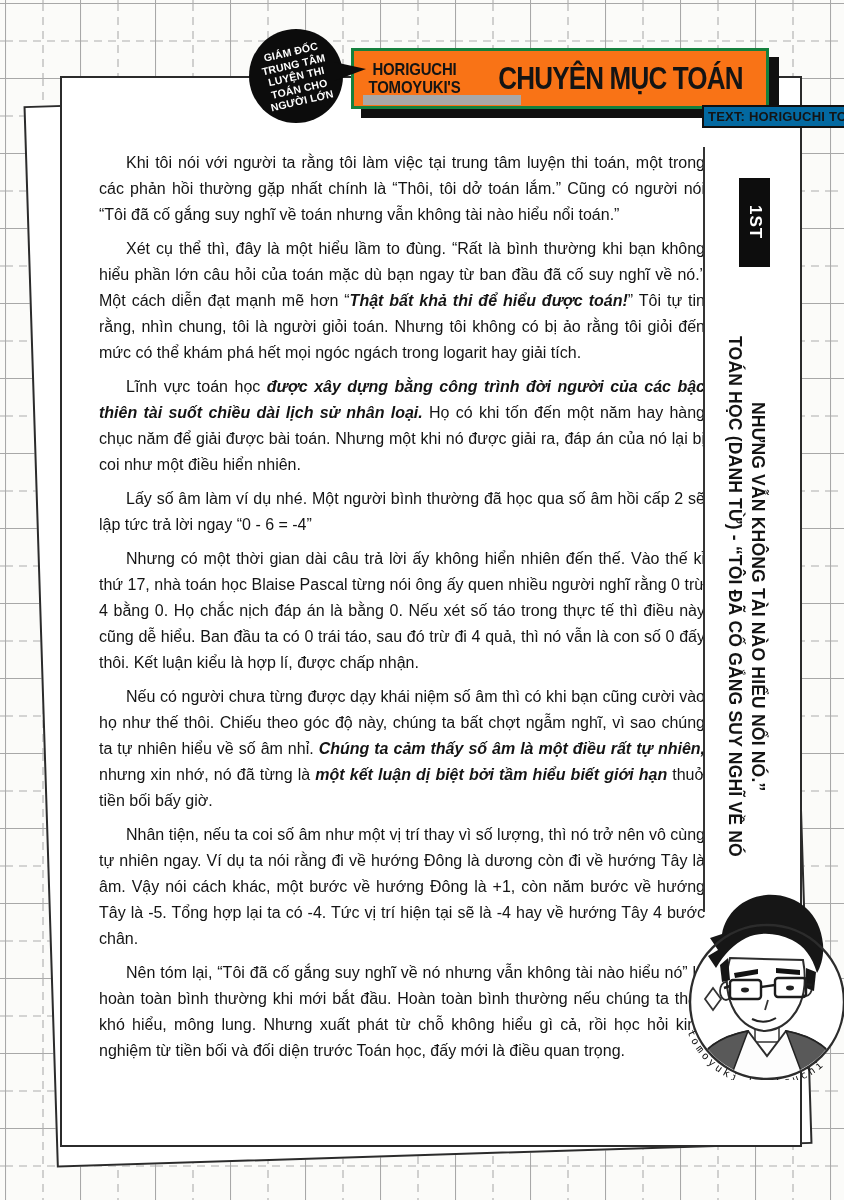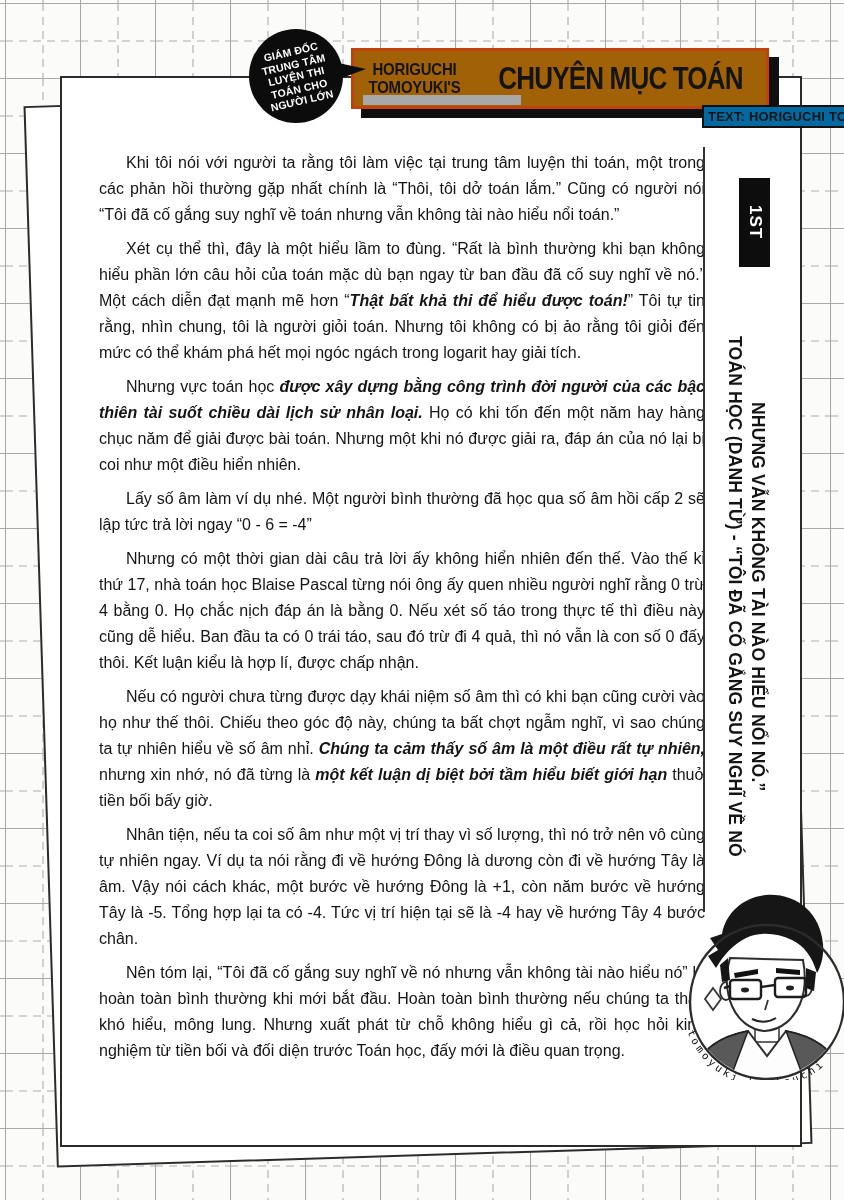--- a/index.html
+++ b/index.html
@@ -10,22 +10,22 @@
   .sheet-back{left:40px;top:94px;width:756px;height:1062px;transform:rotate(-1.8deg);z-index:1;}
   .sheet-main{left:60px;top:76px;width:742px;height:1071px;z-index:2;}
   
   .balloon{position:absolute;left:187px;top:-49px;width:94px;height:94px;border-radius:50%;
            background:#0c0c0c;z-index:6;display:flex;align-items:center;justify-content:center;}
   .balloon-inner{transform:rotate(-13deg);text-align:center;color:#fff;font-weight:bold;
                  font-size:10.5px;line-height:1.2;letter-spacing:.2px;white-space:nowrap;}
   .balloon-tail{position:absolute;left:272px;top:-16px;width:0;height:0;z-index:6;
                 border-top:7px solid transparent;border-bottom:12px solid transparent;
                 border-left:32px solid #0c0c0c;}
-  .header-box{position:absolute;left:289px;top:-30px;width:412px;height:55px;background:#a16207;
-              border:3px solid #c2410c;box-shadow:10px 9px 0 #101010;z-index:5;
+  .header-box{position:absolute;left:289px;top:-30px;width:412px;height:55px;background:#f97316;
+              border:3px solid #15803d;box-shadow:10px 9px 0 #101010;z-index:5;
               display:flex;align-items:center;box-sizing:content-box;}
   .author-cell{position:relative;width:172px;text-align:center;z-index:1;}
   .author-bar{position:absolute;left:9px;top:34px;width:158px;height:10px;background:#a8a8a8;z-index:0;}
   .author-lines{position:relative;z-index:1;font-weight:bold;font-size:17px;line-height:1.05;
                 transform:scaleX(.88);letter-spacing:-.2px;}
   .title-cell{flex:1;}
   .big-title{display:inline-block;font-weight:bold;font-size:31px;letter-spacing:-1px;
              transform:scaleX(.84);white-space:nowrap;}
   .credit{position:absolute;left:640px;top:27px;background:#0369a1;border:2px solid #101010;
           font-size:13px;font-weight:bold;letter-spacing:.2px;padding:2px 4px;z-index:7;white-space:nowrap;}
@@ -87,21 +87,21 @@
       </div>
       <div class="title-cell">
         <span class="big-title">CHUYÊN MỤC TOÁN</span>
       </div>
     </div>
     <div class="credit">TEXT: HORIGUCHI TOMOYUKI</div>
 
     <div class="article">
         <p><span>Khi tôi nói với người ta rằng tôi làm việc tại trung tâm luyện thi toán, một trong các phản hồi thường gặp nhất chính là “Thôi, tôi dở toán lắm.” Cũng có người nói “Tôi đã cố gắng suy nghĩ về toán nhưng vẫn không tài nào hiểu nổi toán.”</span></p>
         <p><span>Xét cụ thể thì, đây là một hiểu lầm to đùng. “Rất là bình thường khi bạn không hiểu phần lớn câu hỏi của toán mặc dù bạn ngay từ ban đầu đã cố suy nghĩ về nó.” Một cách diễn đạt mạnh mẽ hơn “</span><span class="em">Thật bất khả thi để hiểu được toán!</span><span>” Tôi tự tin rằng, nhìn chung, tôi là người giỏi toán. Nhưng tôi không có bị ảo rằng tôi giỏi đến mức có thể khám phá hết mọi ngóc ngách trong logarit hay giải tích.</span></p>
-        <p><span>Nhưng vực toán học </span><span class="em">được xây dựng bằng công trình đời người của các bậc thiên tài suốt chiều dài lịch sử nhân loại.</span><span> Họ có khi tốn đến một năm hay hàng chục năm để giải được bài toán. Nhưng một khi nó được giải ra, đáp án của nó lại bị coi như một điều hiển nhiên.</span></p>
+        <p><span>Lĩnh vực toán học </span><span class="em">được xây dựng bằng công trình đời người của các bậc thiên tài suốt chiều dài lịch sử nhân loại.</span><span> Họ có khi tốn đến một năm hay hàng chục năm để giải được bài toán. Nhưng một khi nó được giải ra, đáp án của nó lại bị coi như một điều hiển nhiên.</span></p>
         <p><span>Lấy số âm làm ví dụ nhé. Một người bình thường đã học qua số âm hồi cấp 2 sẽ lập tức trả lời ngay “0 - 6 = -4”</span></p>
         <p><span>Nhưng có một thời gian dài câu trả lời ấy không hiển nhiên đến thế. Vào thế kỉ thứ 17, nhà toán học Blaise Pascal từng nói ông ấy quen nhiều người nghĩ rằng 0 trừ 4 bằng 0. Họ chắc nịch đáp án là bằng 0. Nếu xét số táo trong thực tế thì điều này cũng dễ hiểu. Ban đầu ta có 0 trái táo, sau đó trừ đi 4 quả, thì nó vẫn là con số 0 đấy thôi. Kết luận kiểu là hợp lí, được chấp nhận.</span></p>
         <p><span>Nếu có người chưa từng được dạy khái niệm số âm thì có khi bạn cũng cười vào họ như thế thôi. Chiếu theo góc độ này, chúng ta bất chợt ngẫm nghĩ, vì sao chúng ta tự nhiên hiểu về số âm nhỉ. </span><span class="em">Chúng ta cảm thấy số âm là một điều rất tự nhiên,</span><span> nhưng xin nhớ, nó đã từng là </span><span class="em">một kết luận dị biệt bởi tầm hiểu biết giới hạn</span><span> thuở tiền bối bấy giờ.</span></p>
         <p><span>Nhân tiện, nếu ta coi số âm như một vị trí thay vì số lượng, thì nó trở nên vô cùng tự nhiên ngay. Ví dụ ta nói rằng đi về hướng Đông là dương còn đi về hướng Tây là âm. Vậy nói cách khác, một bước về hướng Đông là +1, còn năm bước về hướng Tây là -5. Tổng hợp lại ta có -4. Tức vị trí hiện tại sẽ là -4 hay về hướng Tây 4 bước chân.</span></p>
         <p><span>Nên tóm lại, “Tôi đã cố gắng suy nghĩ về nó nhưng vẫn không tài nào hiểu nó” là hoàn toàn bình thường khi mới bắt đầu. Hoàn toàn bình thường nếu chúng ta thấy khó hiểu, mông lung. Nhưng xuất phát từ chỗ không hiểu gì cả, rồi học hỏi kinh nghiệm từ tiền bối và đối diện trước Toán học, đấy mới là điều quan trọng.</span></p>
       </div>
 
     <div class="divider"></div>
     <div class="issue-badge">
       <span>1ST</span>

